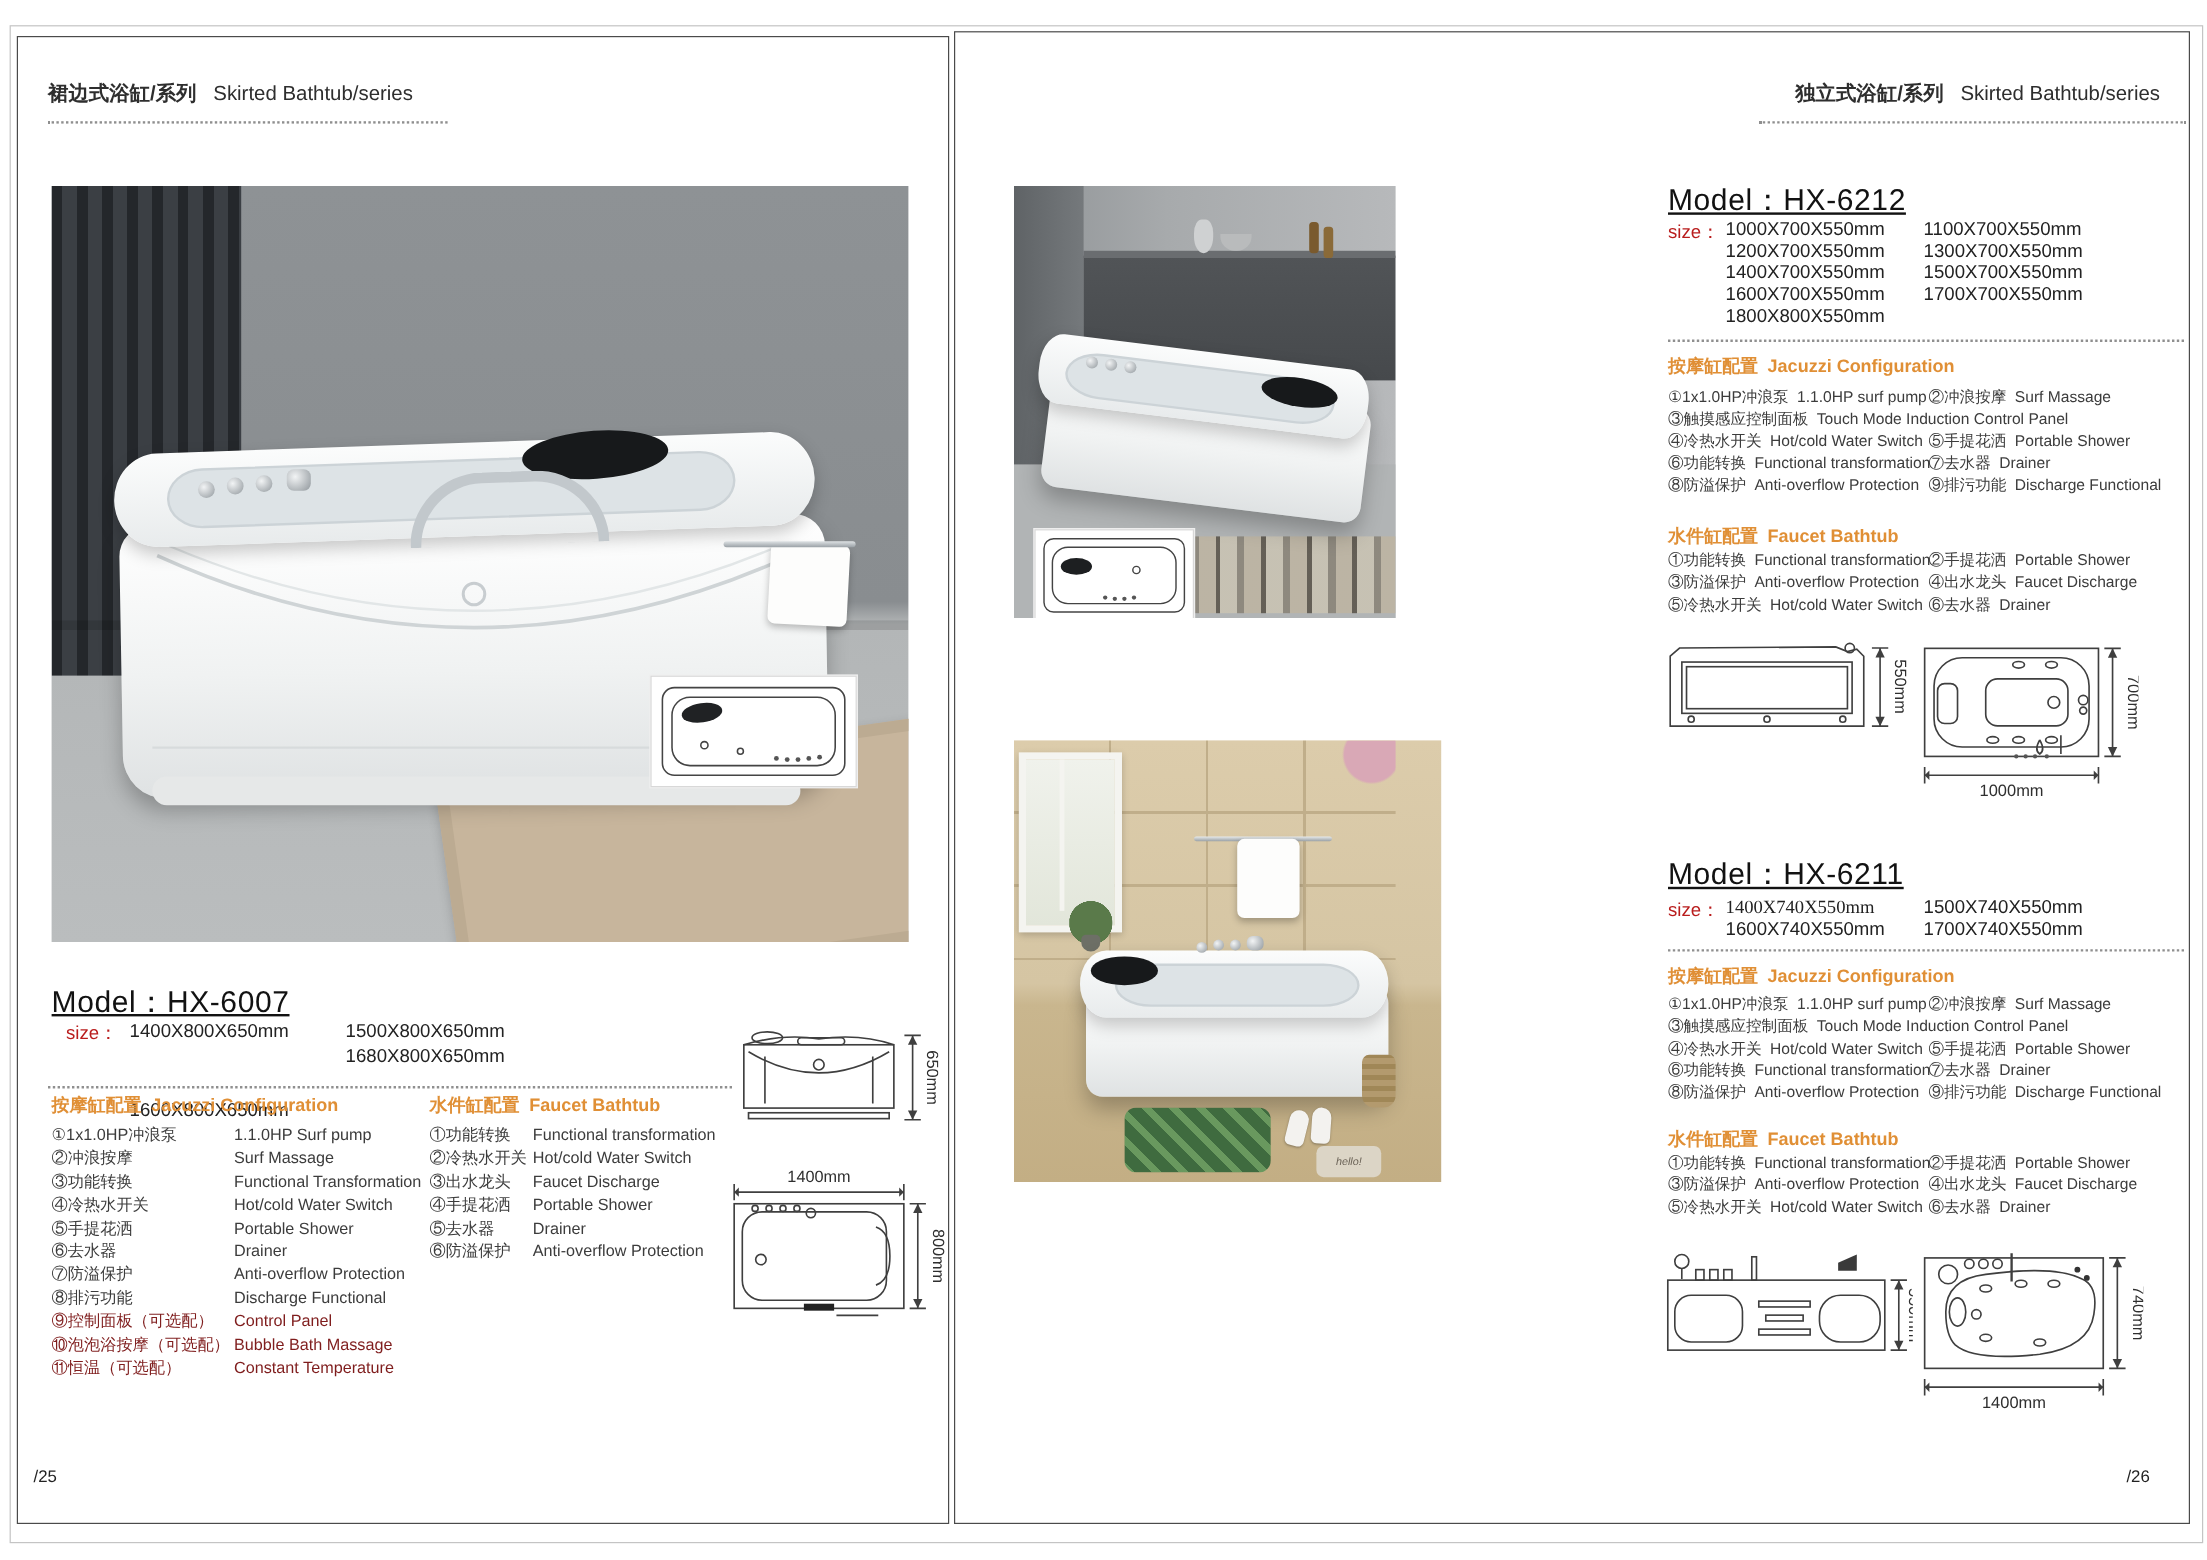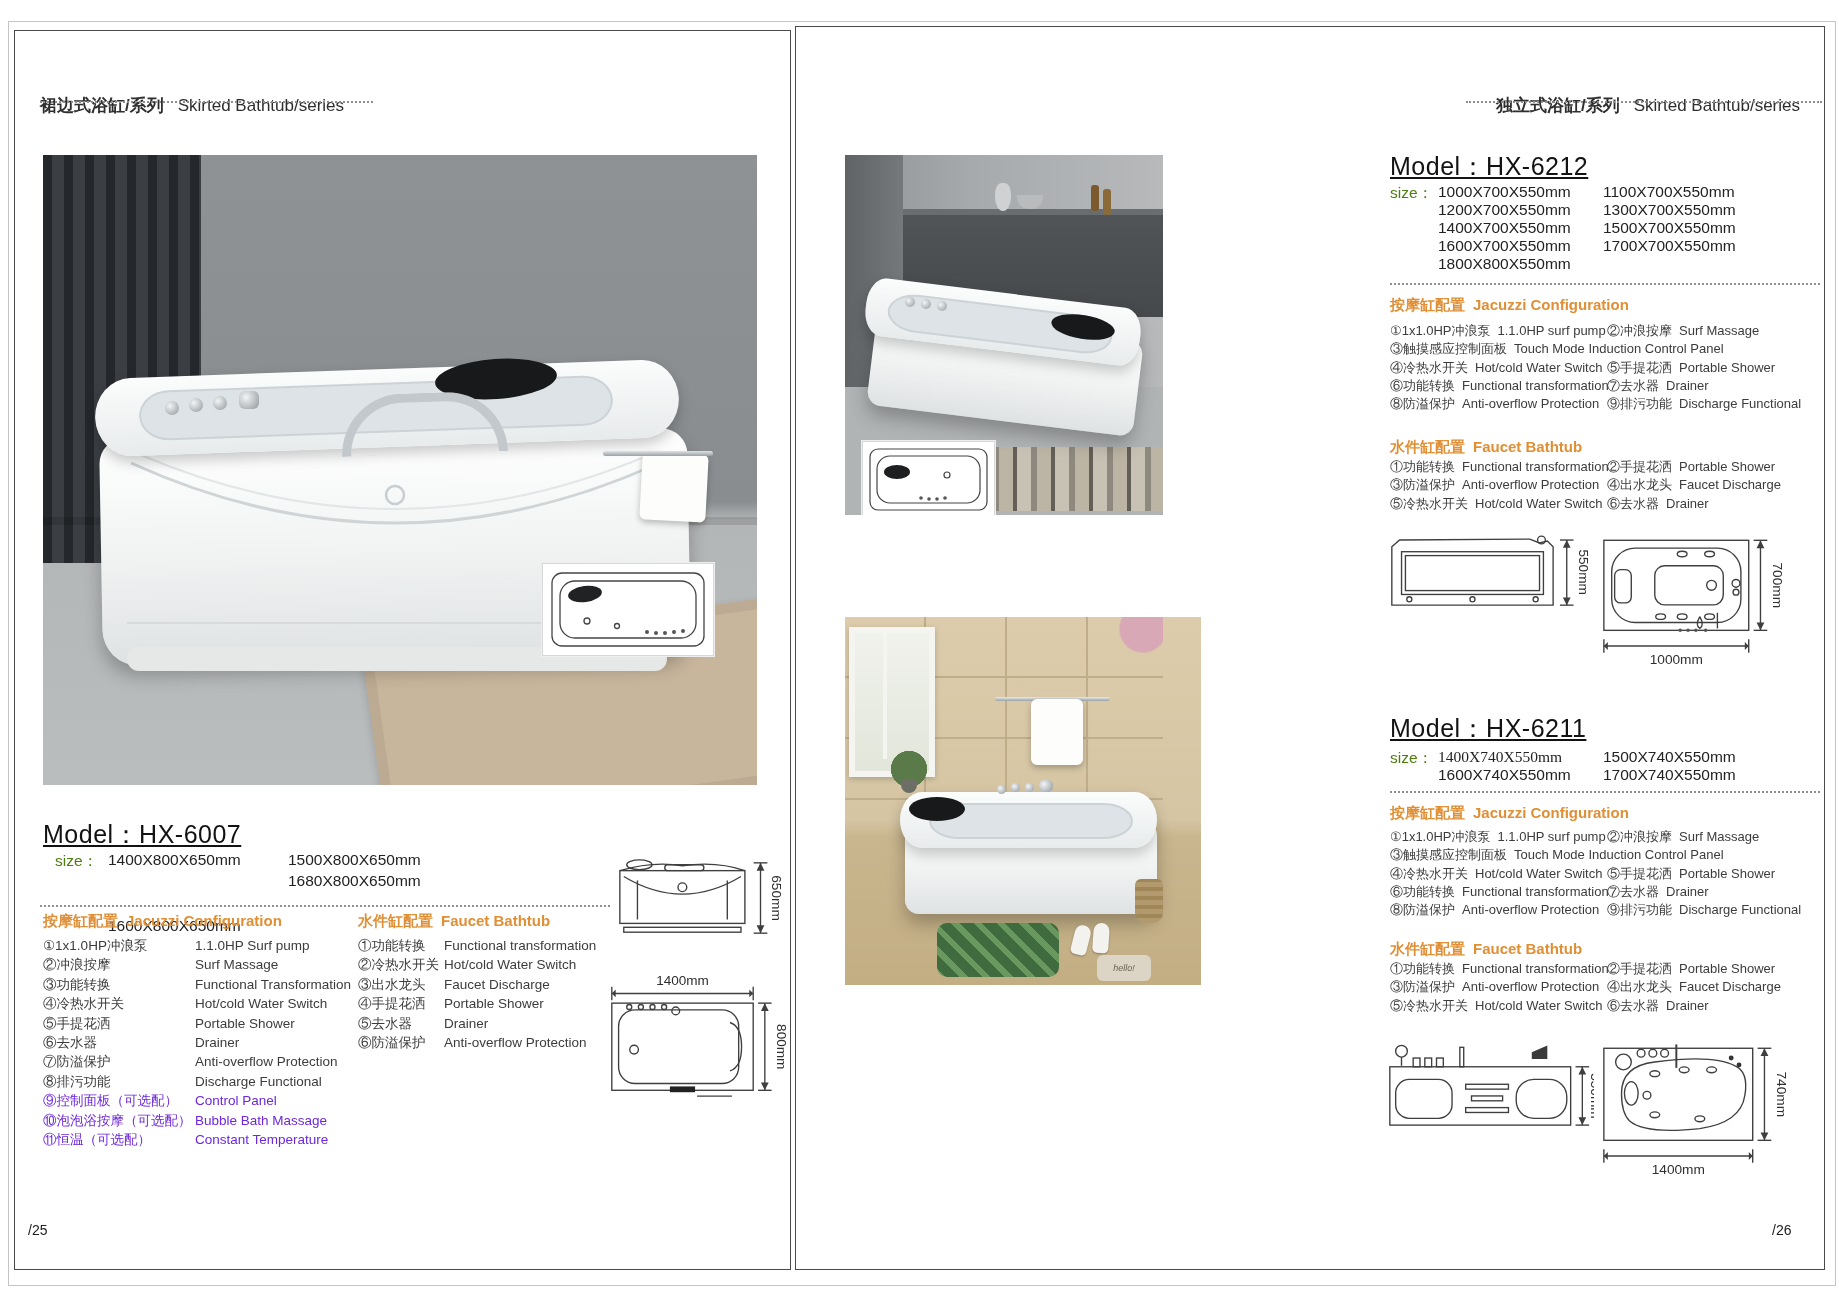--- a/index.html
+++ b/index.html
@@ -2,32 +2,32 @@
 <html><head>
 <meta charset="utf-8">
 <style>
   html,body{margin:0;padding:0;background:#ffffff;}
   #canvas{position:relative;width:1839px;height:1300px;background:#fff;overflow:hidden;
           font-family:"Liberation Sans",sans-serif;color:#3c3c3c;}
   .abs{position:absolute;}
   .outer-frame{border:1px solid #c4c4c4;}
   .page-frame{border:1px solid #4a4a4a;background:#fff;}
   .dotted{border-top:2px dotted #8f8f8f;height:0;}
-  .hdr{font-size:17px;color:#2e2e2e;white-space:nowrap;margin-top:28px;}
+  .hdr{font-size:17px;color:#2e2e2e;white-space:nowrap;}
   .hdr .zh{font-weight:bold;margin-right:14px;}
   .model{font-size:25px;color:#121212;letter-spacing:.5px;white-space:nowrap;text-decoration:underline;}
-  .size-label{font-size:15.5px;color:#4d7c0f;}
+  .size-label{font-size:15.5px;color:#b91c1c;}
   .size-val{font-size:15.5px;color:#222;white-space:nowrap;}
   .cfg-title{font-size:15px;font-weight:bold;color:#E08F35;white-space:nowrap;}
   .cfg-title .en{margin-left:8px;}
   .cfg-item{font-size:13.5px;line-height:19.4px;white-space:nowrap;color:#3c3c3c;}
   .cfg-item .zh{display:inline-block;}
   .colL .zh{width:152px;}
   .colS .zh{width:86px;}
-  .cfg-item.opt{color:#6d28d9;}
+  .cfg-item.opt{color:#7f1d1d;}
   .rrow{position:relative;font-size:13px;line-height:18.3px;white-space:nowrap;color:#3c3c3c;}
   .rrow .en{margin-left:7px;}
   .rrow .p2{position:absolute;left:217px;top:0;}
   .pagenum{font-size:14px;color:#222;}
   svg{display:block;}
   .draw text{font-family:"Liberation Sans",sans-serif;fill:#2f2f2f;}
   
   .photo{overflow:hidden;}
   .ph-left{background:linear-gradient(180deg,#8e9295 0%,#898d90 55%,#b3b6b7 58%,#babdbe 100%);}
   .slats{background:repeating-linear-gradient(90deg,#24272b 0 9px,#3b3f44 9px 21px);}

